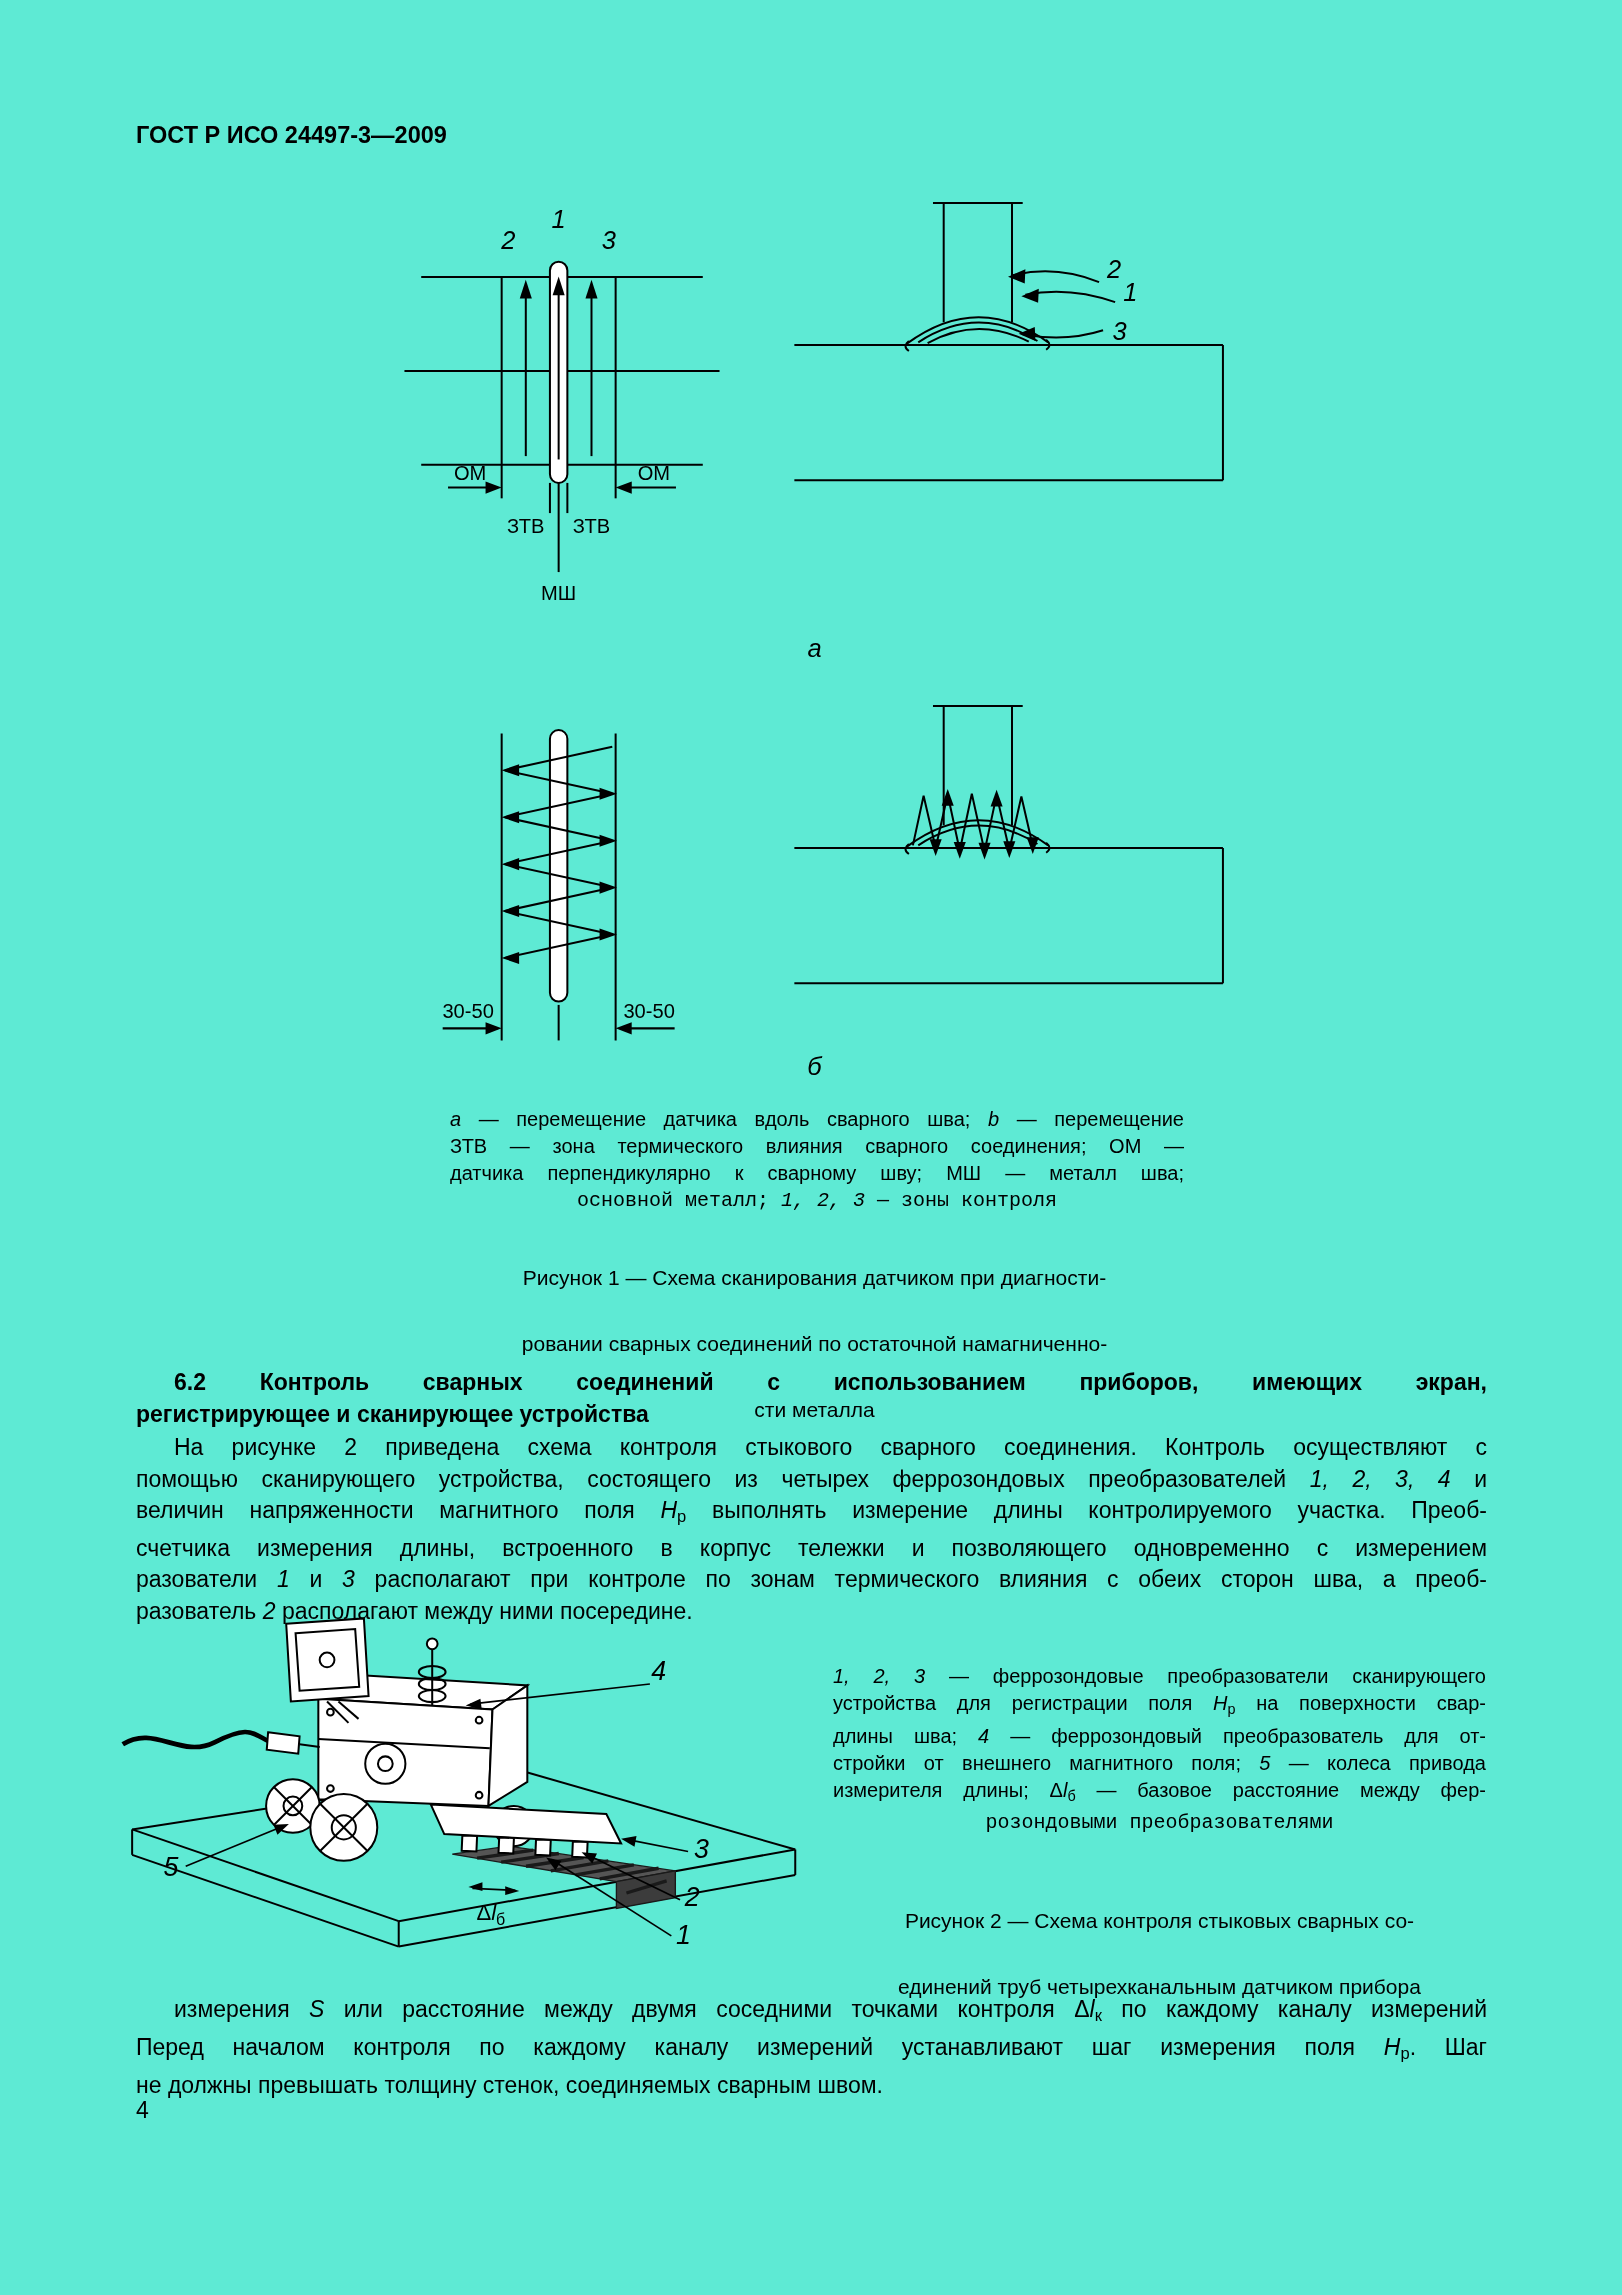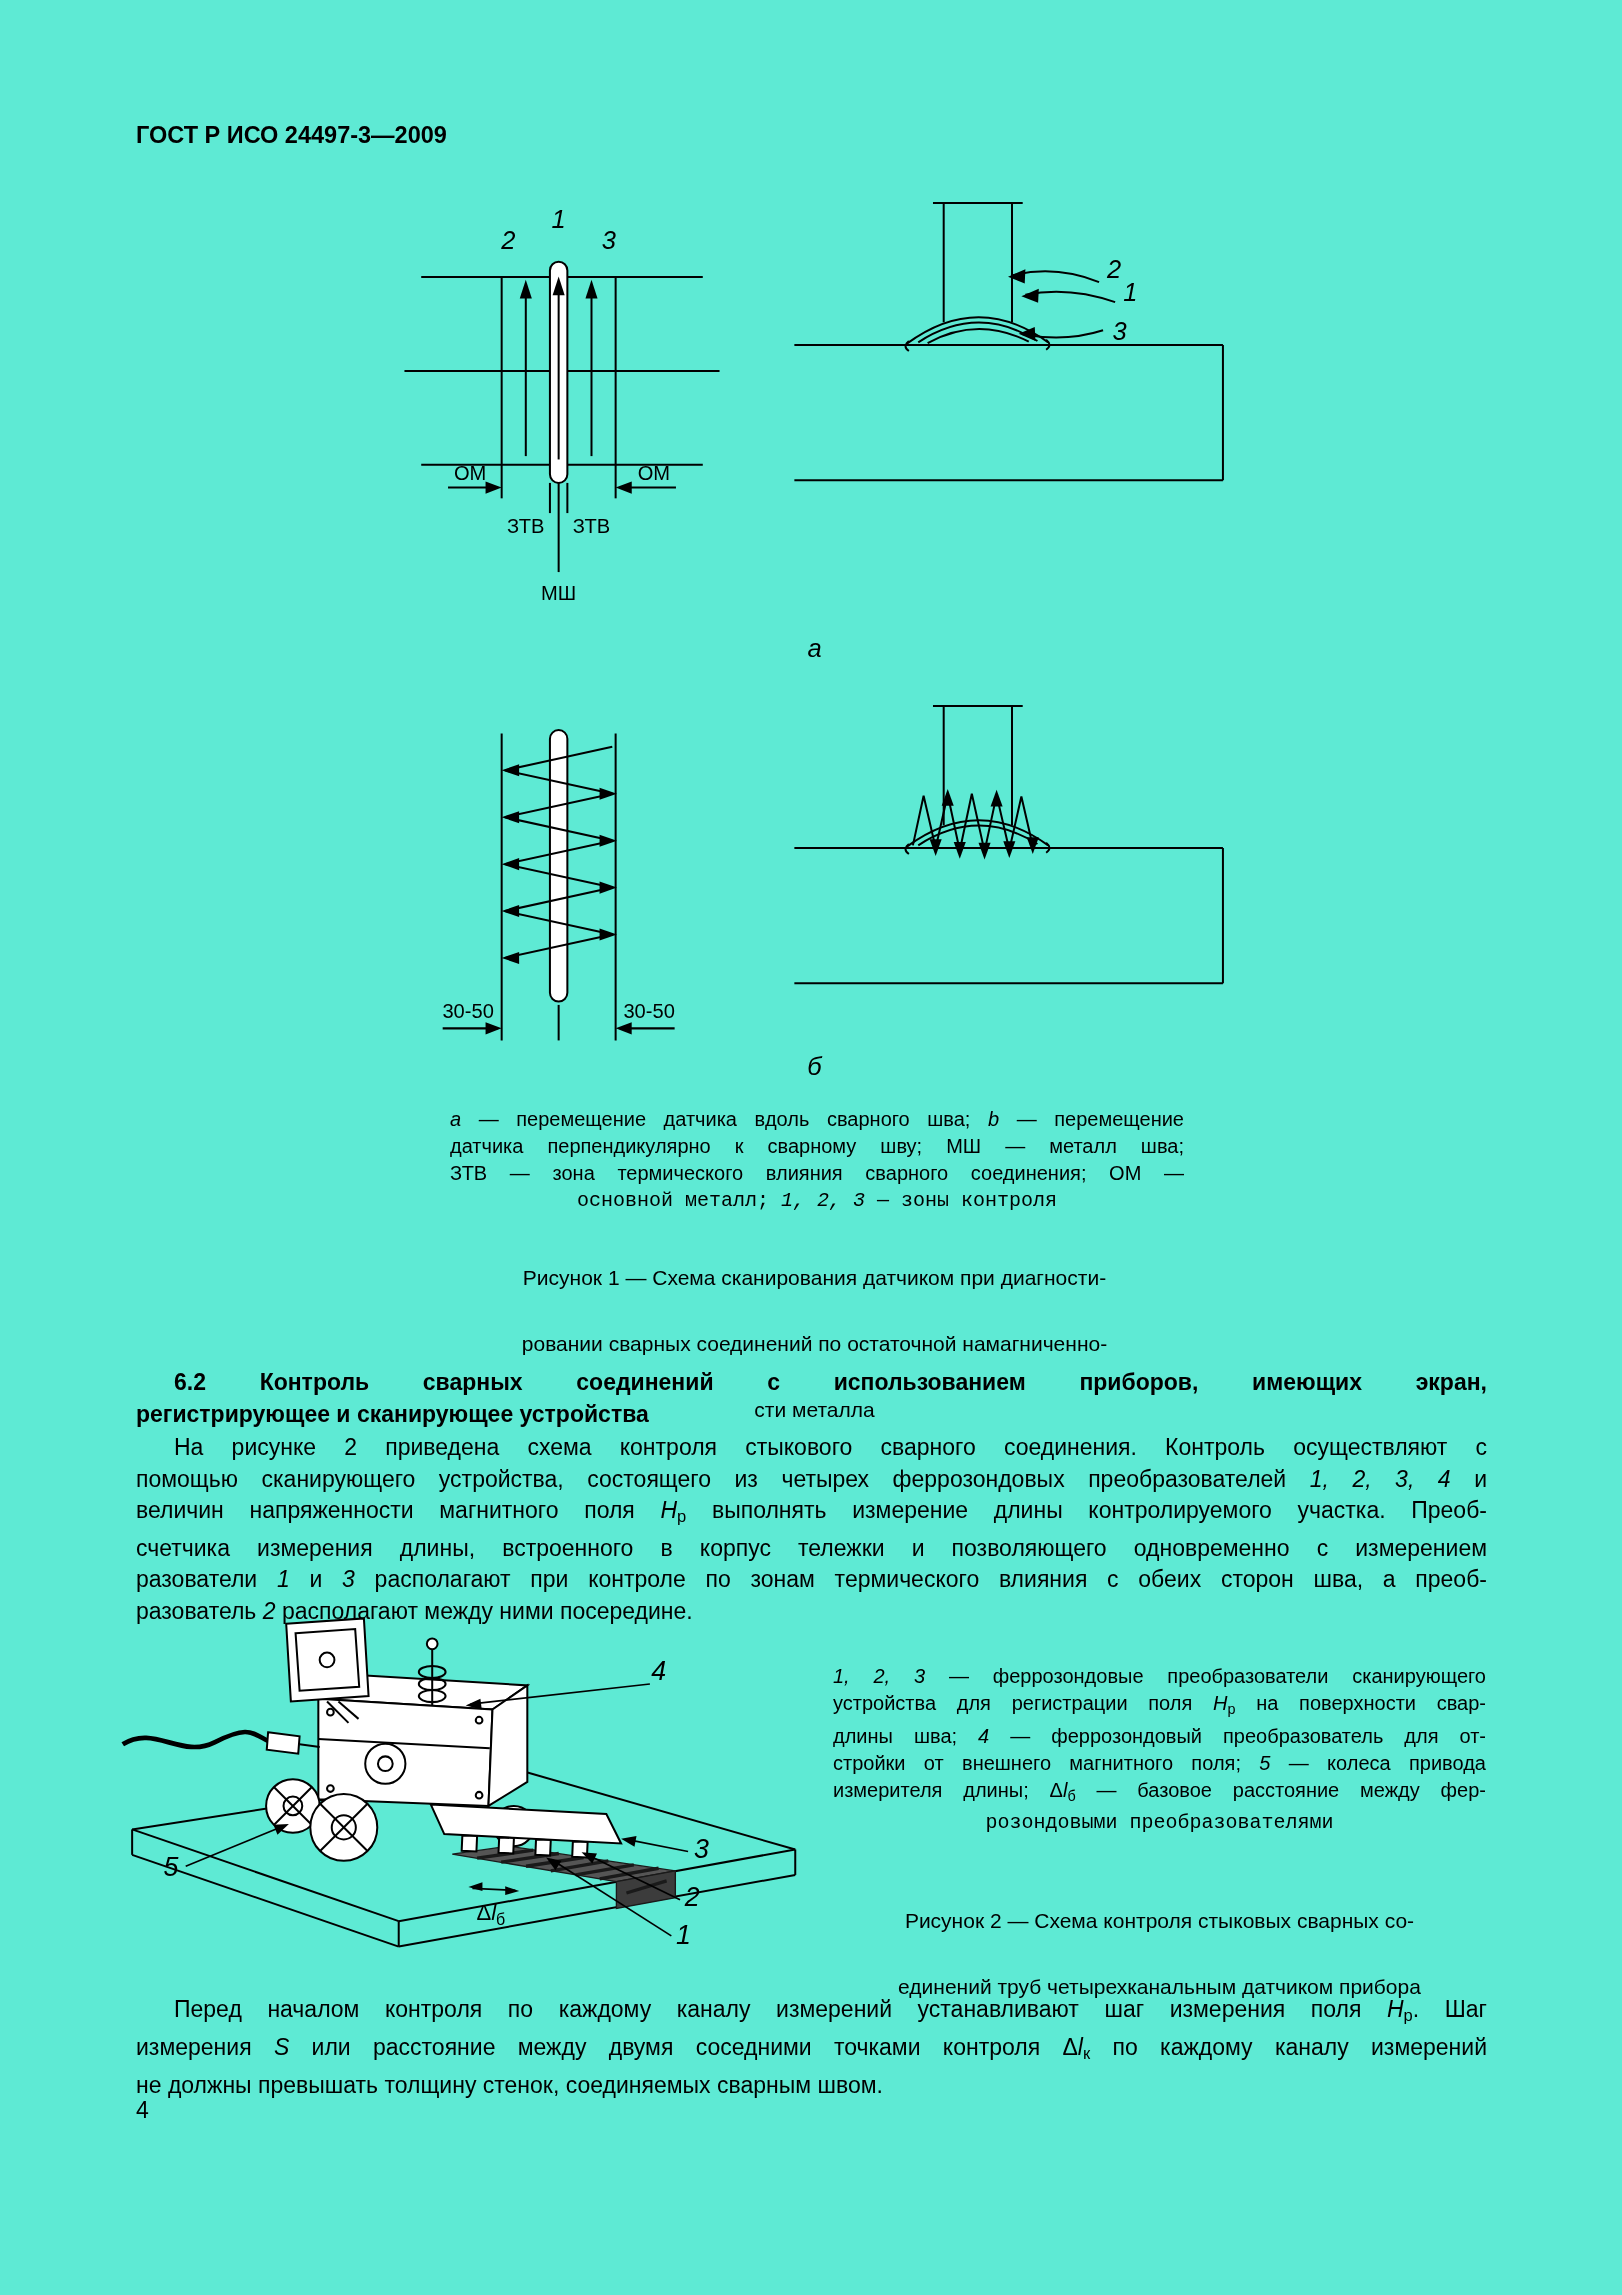--- a/index.html
+++ b/index.html
@@ -148,22 +148,22 @@
       <polygon points="371,239 362,214 380,214"></polygon>
       <polygon points="244,142 235,167 253,167"></polygon>
       <polygon points="317,143 308,168 326,168"></polygon>
     </g>
   </svg>
 
   <div class="abs sub-label" style="left:761px;top:1052px;width:107px">б</div>
 
   <div class="abs small-text jlines last-center" style="left:450px;top:1106px;width:734px">
       <div class="rline"><span class="seg-i">а</span><span> — перемещение датчика вдоль сварного шва; </span><span class="seg-i">b</span><span> — перемещение</span></div>
+      <div class="rline"><span>ЗТВ — зона термического влияния сварного соединения; ОМ —</span></div>
       <div class="rline"><span>датчика перпендикулярно к сварному шву; МШ — металл шва;</span></div>
-      <div class="rline"><span>ЗТВ — зона термического влияния сварного соединения; ОМ —</span></div>
       <div class="rline"><span>основной металл; </span><span class="seg-i">1, 2, 3</span><span> — зоны контроля</span></div>
     </div>
 
   <div class="abs fig-title center-lines" style="left:439px;top:1226px;width:751px">
       <div class="rline"><span>Рисунок 1 — Схема сканирования датчиком при диагности-</span></div>
       <div class="rline"><span>ровании сварных соединений по остаточной намагниченно-</span></div>
       <div class="rline"><span>сти металла</span></div>
     </div>
 
   <div class="abs body-text bold jlines indent-first" style="left:136px;top:1351px;width:1351px">
@@ -301,21 +301,21 @@
       <div class="rline"><span>измерителя длины; Δ</span><span class="seg-i">l</span><span class="seg-sub">б</span><span> — базовое расстояние между фер-</span></div>
       <div class="rline"><span>розондовыми преобразователями</span></div>
     </div>
 
   <div class="abs fig-title center-lines" style="left:833px;top:1869px;width:653px">
       <div class="rline"><span>Рисунок 2 — Схема контроля стыковых сварных со-</span></div>
       <div class="rline"><span>единений труб четырехканальным датчиком прибора</span></div>
     </div>
 
   <div class="abs body-text jlines indent-first" style="left:136px;top:1978px;width:1351px">
+      <div class="rline"><span>измерения </span><span class="seg-i">S</span><span> или расстояние между двумя соседними точками контроля Δ</span><span class="seg-i">l</span><span class="seg-sub">к</span><span> по каждому каналу измерений</span></div>
       <div class="rline"><span>Перед началом контроля по каждому каналу измерений устанавливают шаг измерения поля </span><span class="seg-i">H</span><span class="seg-sub">р</span><span>. Шаг</span></div>
-      <div class="rline"><span>измерения </span><span class="seg-i">S</span><span> или расстояние между двумя соседними точками контроля Δ</span><span class="seg-i">l</span><span class="seg-sub">к</span><span> по каждому каналу измерений</span></div>
       <div class="rline"><span>не должны превышать толщину стенок, соединяемых сварным швом.</span></div>
     </div>
 
   <div class="abs body-text" style="left:136px;top:2095px">4</div>
 
 </div>
 
 
 </body></html>

